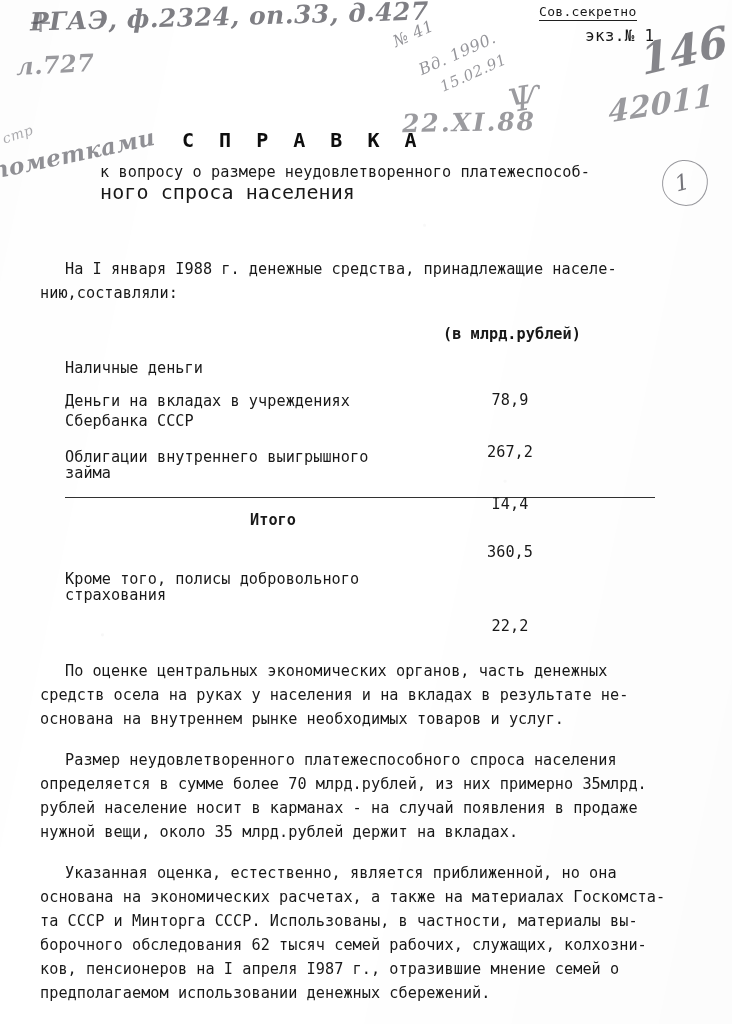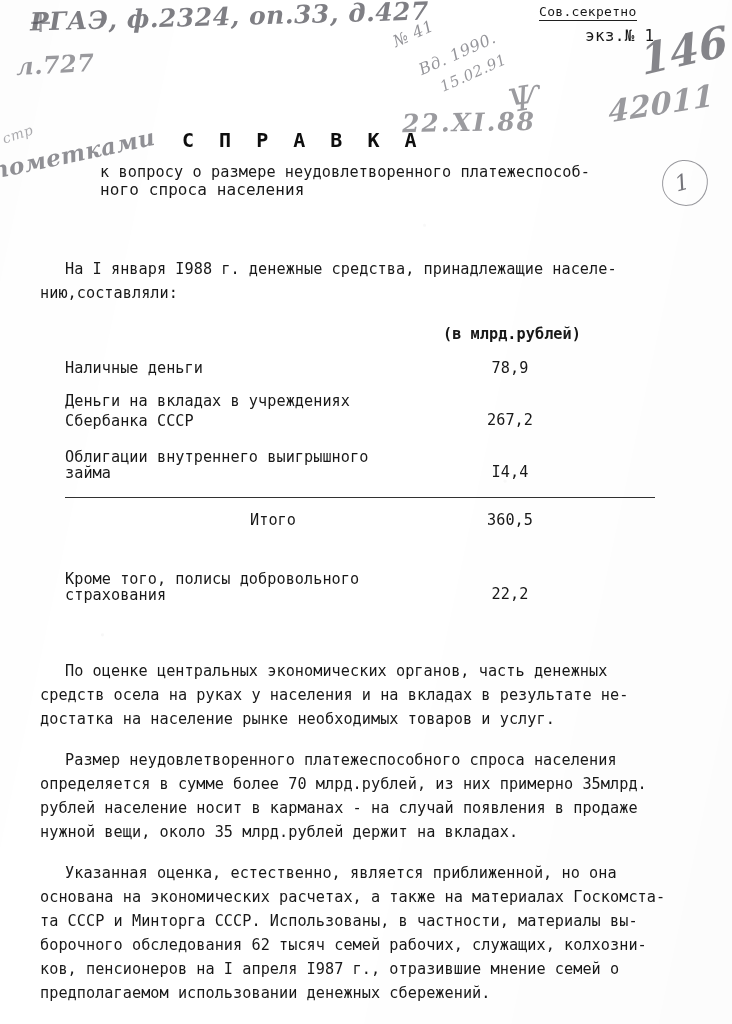--- a/index.html
+++ b/index.html
@@ -83,21 +83,21 @@
   }
   #doc-subtitle-1 {
     top: 163px;
     left: 100px;
     font-size: 15.2px;
     letter-spacing: .1px;
   }
   #doc-subtitle-2 {
     top: 180px;
     left: 100px;
-    font-size: 16px;
+    font-size: 20px;
     letter-spacing: .1px;
     text-align: center;
   }
 
   
   .body-line {
     font-size: 15.2px;
     left: 40px;
     letter-spacing: .05px;
     line-height: 15px;
@@ -109,31 +109,33 @@
     font-size: 15.2px;
     left: 65px;
     letter-spacing: .05px;
   }
   .tbl-value {
     font-size: 15.2px;
     width: 120px;
     text-align: center;
     left: 450px;
     letter-spacing: .05px;
+    margin-top: 32px;
   }
   #units-header {
     font-size: 15.2px;
     left: 443px;
     letter-spacing: .05px;
     font-weight: bold;
   }
   #total-label {
     font-size: 15.2px;
     left: 250px;
     letter-spacing: .05px;
+    font-weight: bold;
   }
   #table-rule {
     position: absolute;
     top: 497px;
     left: 65px;
     width: 590px;
     height: 0;
     border-top: 1.6px solid #232323;
     opacity: .92;
   }
@@ -303,21 +305,21 @@
 
   <div class="typed" id="total-label" style="top:511px">Итого</div>
   <div class="typed tbl-value" style="top:511px">360,5</div>
 
   <div class="typed tbl-label" style="top:570px">Кроме того, полисы добровольного</div>
   <div class="typed tbl-label" style="top:586px">страхования</div>
   <div class="typed tbl-value" style="top:585px">22,2</div>
 
   <div class="typed body-line indent" style="top:664px">По оценке центральных экономических органов, часть денежных</div>
   <div class="typed body-line" style="top:688px">средств осела на руках у населения и на вкладах в результате не-</div>
-  <div class="typed body-line" style="top:712px">достатка на население рынке необходимых товаров и услуг.</div>
+  <div class="typed body-line" style="top:712px">основана на внутреннем рынке необходимых товаров и услуг.</div>
 
   <div class="typed body-line indent" style="top:753px">Размер неудовлетворенного платежеспособного спроса населения</div>
   <div class="typed body-line" style="top:777px">определяется в сумме более 70 млрд.рублей, из них примерно 35млрд.</div>
   <div class="typed body-line" style="top:801px">рублей население носит в карманах - на случай появления в продаже</div>
   <div class="typed body-line" style="top:825px">нужной вещи, около 35 млрд.рублей держит на вкладах.</div>
 
   <div class="typed body-line indent" style="top:866px">Указанная оценка, естественно, является приближенной, но она</div>
   <div class="typed body-line" style="top:890px">основана на экономических расчетах, а также на материалах Госкомста-</div>
   <div class="typed body-line" style="top:914px">та СССР и Минторга СССР. Использованы, в частности, материалы вы-</div>
   <div class="typed body-line" style="top:938px">борочного обследования 62 тысяч семей рабочих, служащих, колхозни-</div>

